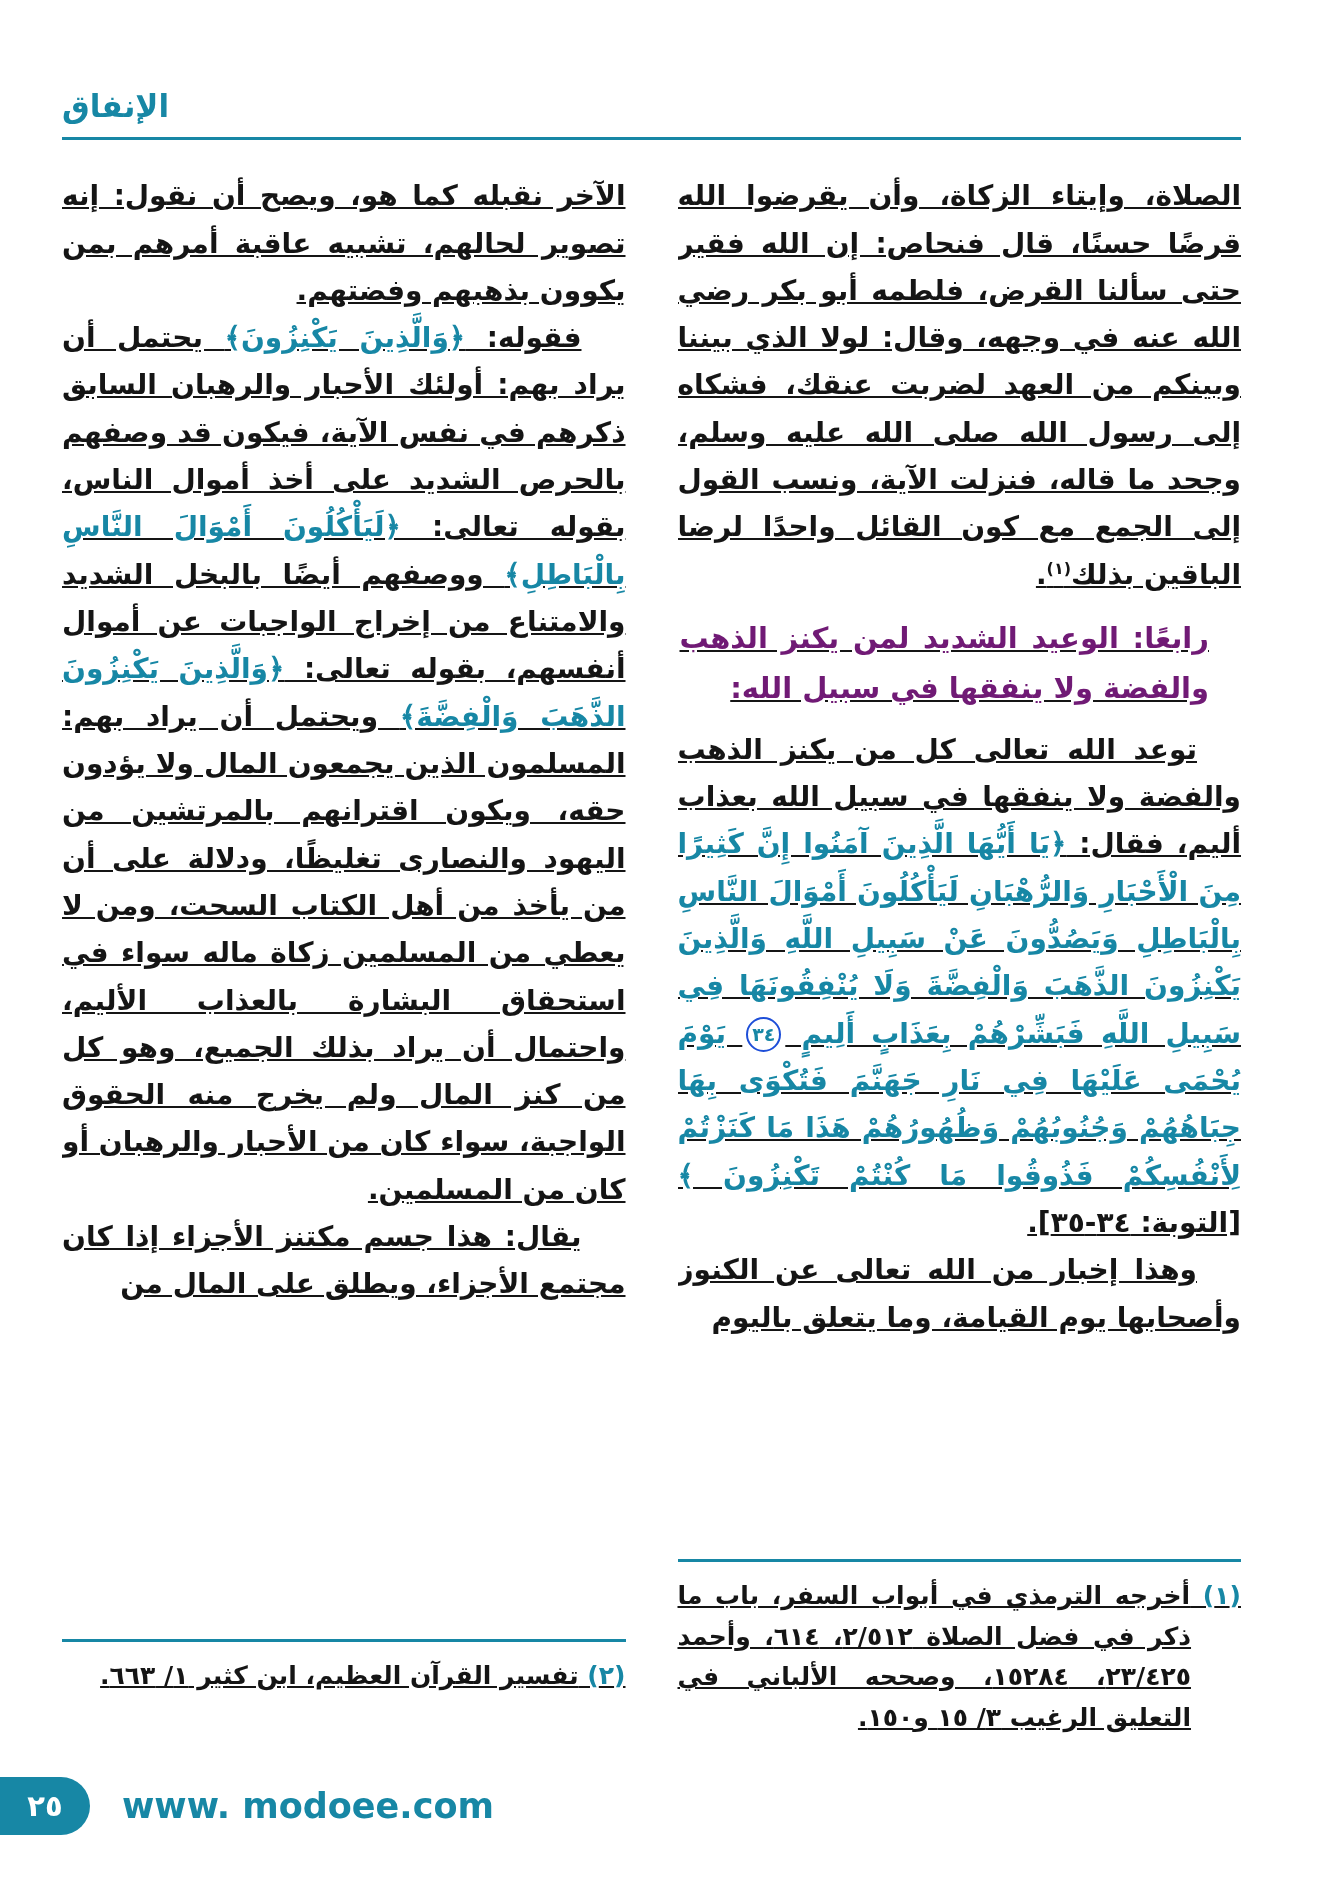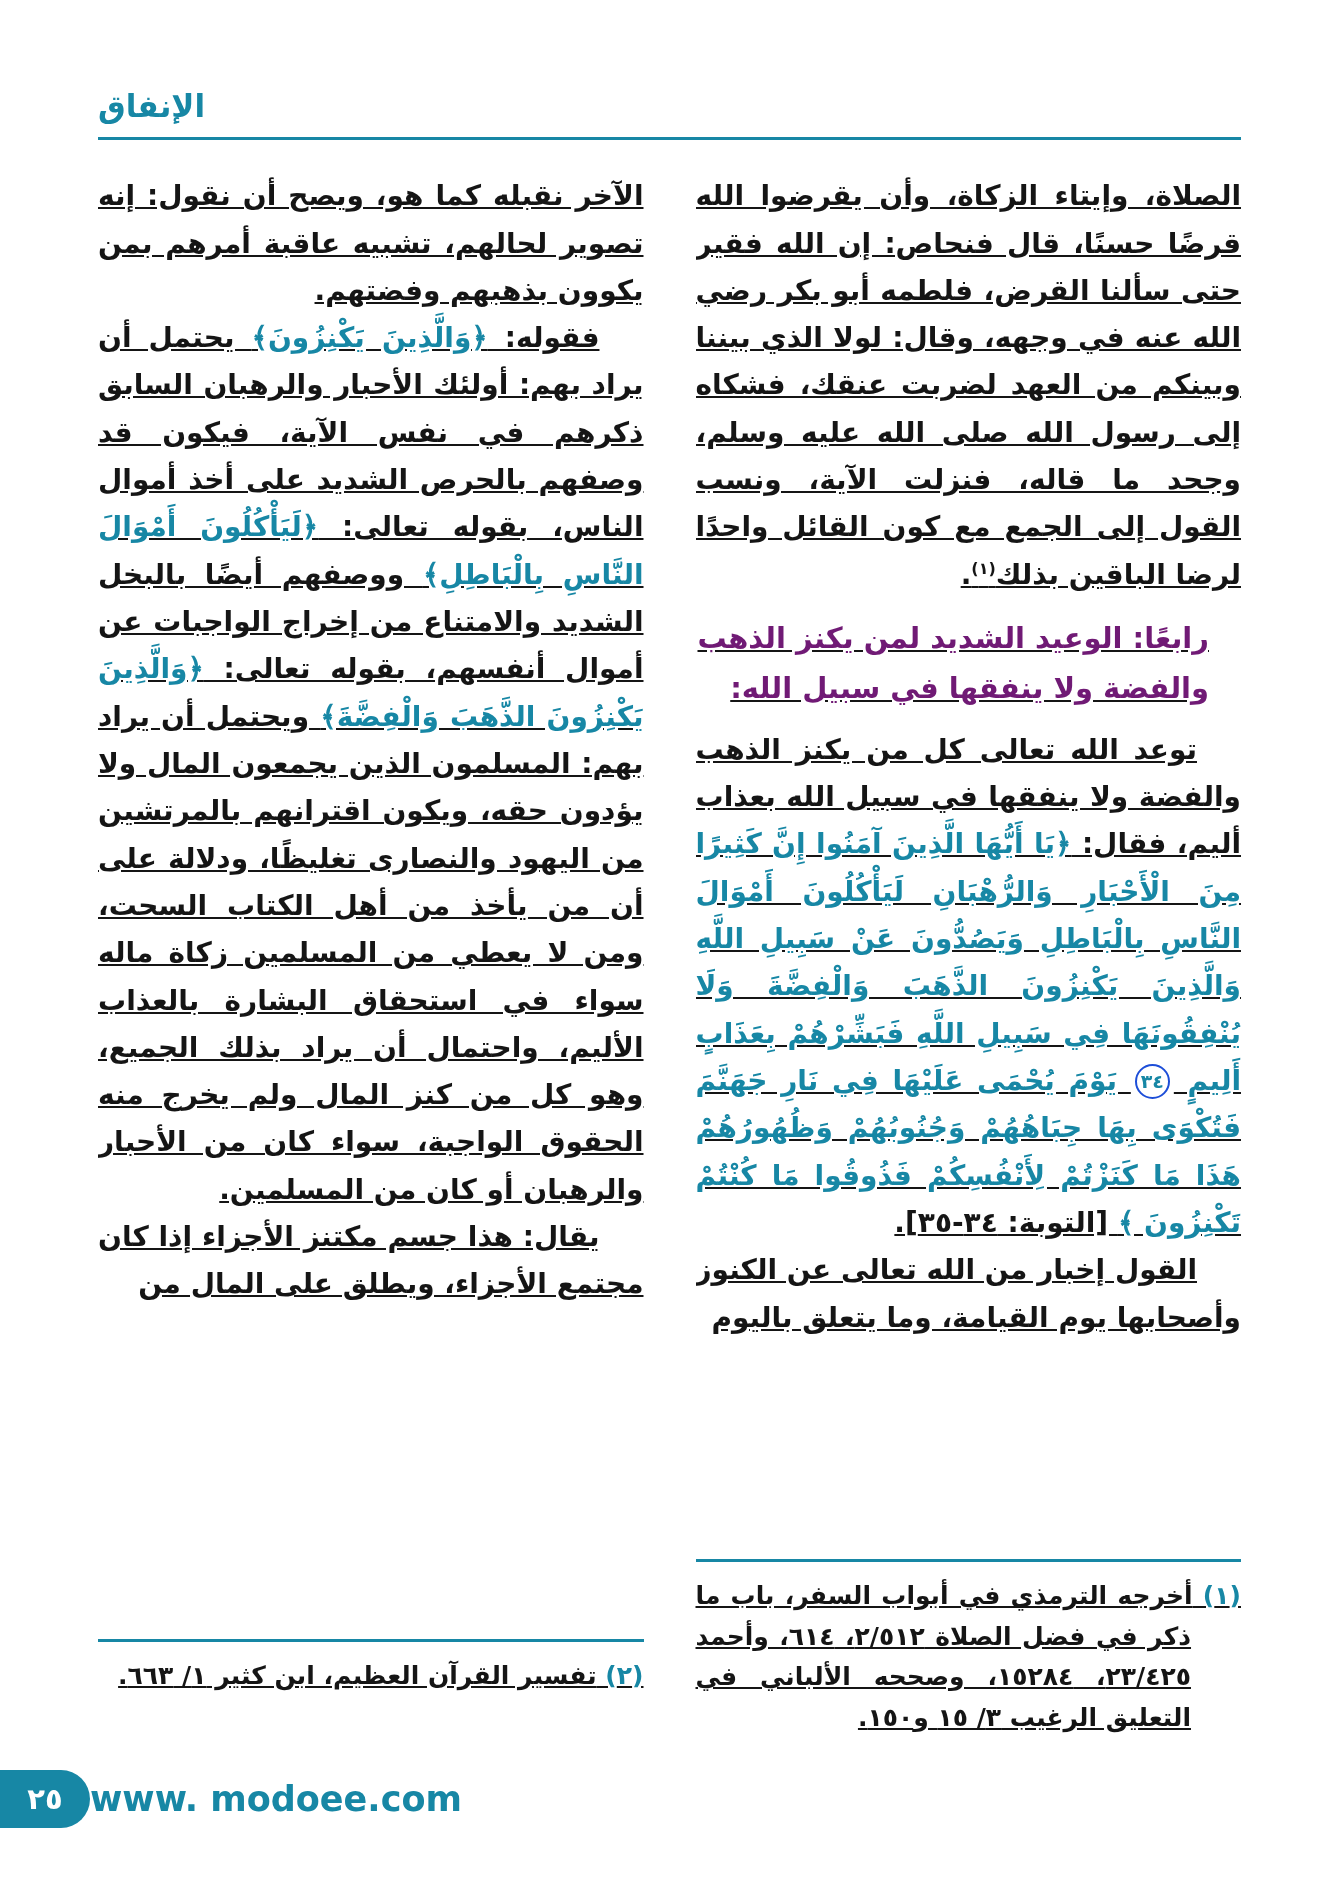--- a/index.html
+++ b/index.html
@@ -7,21 +7,21 @@
   body {
     width: 1339px;
     height: 1890px;
     background: #ffffff;
     font-family: "DejaVu Sans", sans-serif;
     direction: rtl;
     position: relative;
     overflow: hidden;
     color: #151515;
   }
-  .page { position: absolute; inset: 0; padding: 88px 98px 0 98px; }
+  .page { position: absolute; inset: 0; padding: 88px 98px 0 62px; }
 
   
   .chapter-title {
     color: #1787a5;
     font-size: 31px;
     font-weight: 700;
     text-align: left;
     line-height: 1.2;
   }
   .header-rule { height: 3px; background: #1787a5; margin-top: 12px; }
@@ -55,22 +55,22 @@
   .footnotes {
     font-size: 25px; line-height: 1.62; font-weight: 700;
     text-align: justify; color: #151515;
   }
   .footnote { padding-right: 50px; text-indent: -50px; }
   .fn-marker { color: #1787a5; }
   .col-left .footnote-area { margin-bottom: 42px; }
 
   
   .footer {
-    position: absolute; left: 0; right: 0; bottom: 62px; height: 58px;
-    display: flex; align-items: center; direction: ltr;
+    position: absolute; left: 0; right: 0; bottom: 55px; height: 58px;
+    display: flex; align-items: center; direction: ltr; gap: 32px;
   }
   .page-tab {
     width: 90px; height: 58px; background: #1787a5;
     border-radius: 0 29px 29px 0;
     display: flex; align-items: center; justify-content: center;
     flex: 0 0 auto;
   }
   .page-num { color: #ffffff; font-size: 29px; font-weight: 700; }
   .website {
     color: #1787a5; font-size: 35px; font-weight: 700;
@@ -87,21 +87,21 @@
     <div class="header-rule"></div>
   </header>
 
   <main class="columns">
 
     <section class="col col-right">
       <div class="col-body">
           <div class="para"><span>الصلاة، وإيتاء الزكاة، وأن يقرضوا الله قرضًا حسنًا، قال فنحاص: إن الله فقير حتى سألنا القرض، فلطمه أبو بكر رضي الله عنه في وجهه، وقال: لولا الذي بيننا وبينكم من العهد لضربت عنقك، فشكاه إلى رسول الله صلى الله عليه وسلم، وجحد ما قاله، فنزلت الآية، ونسب القول إلى الجمع مع كون القائل واحدًا لرضا الباقين بذلك</span><sup class="fnref">(١)</sup><span>.</span></div>
           <div class="heading"><span>رابعًا: الوعيد الشديد لمن يكنز الذهب والفضة ولا ينفقها في سبيل الله:</span></div>
           <div class="para indent"><span>توعد الله تعالى كل من يكنز الذهب والفضة ولا ينفقها في سبيل الله بعذاب أليم، فقال: </span><span class="quran">﴿يَا أَيُّهَا الَّذِينَ آمَنُوا إِنَّ كَثِيرًا مِنَ الْأَحْبَارِ وَالرُّهْبَانِ لَيَأْكُلُونَ أَمْوَالَ النَّاسِ بِالْبَاطِلِ وَيَصُدُّونَ عَنْ سَبِيلِ اللَّهِ وَالَّذِينَ يَكْنِزُونَ الذَّهَبَ وَالْفِضَّةَ وَلَا يُنْفِقُونَهَا فِي سَبِيلِ اللَّهِ فَبَشِّرْهُمْ بِعَذَابٍ أَلِيمٍ </span><span class="ayah">٣٤</span><span class="quran"> يَوْمَ يُحْمَى عَلَيْهَا فِي نَارِ جَهَنَّمَ فَتُكْوَى بِهَا جِبَاهُهُمْ وَجُنُوبُهُمْ وَظُهُورُهُمْ هَذَا مَا كَنَزْتُمْ لِأَنْفُسِكُمْ فَذُوقُوا مَا كُنْتُمْ تَكْنِزُونَ ﴾</span><span> [التوبة: ٣٤-٣٥].</span></div>
-          <div class="para indent"><span>القول إخبار من الله تعالى عن الكنوز وأصحابها يوم القيامة، وما يتعلق باليوم</span></div>
+          <div class="para indent"><span>وهذا إخبار من الله تعالى عن الكنوز وأصحابها يوم القيامة، وما يتعلق باليوم</span></div>
         </div>
       <div class="footnote-area">
         <div class="fn-rule"></div>
         <div class="footnotes">
             <div class="footnote"><span class="fn-marker">(١) </span><span>أخرجه الترمذي في أبواب السفر، باب ما ذكر في فضل الصلاة ٢/٥١٢، ٦١٤، وأحمد ٢٣/٤٢٥، ١٥٢٨٤، وصححه الألباني في التعليق الرغيب ٣/ ١٥ و١٥٠.</span></div>
           </div>
       </div>
     </section>
 
     <section class="col col-left">

